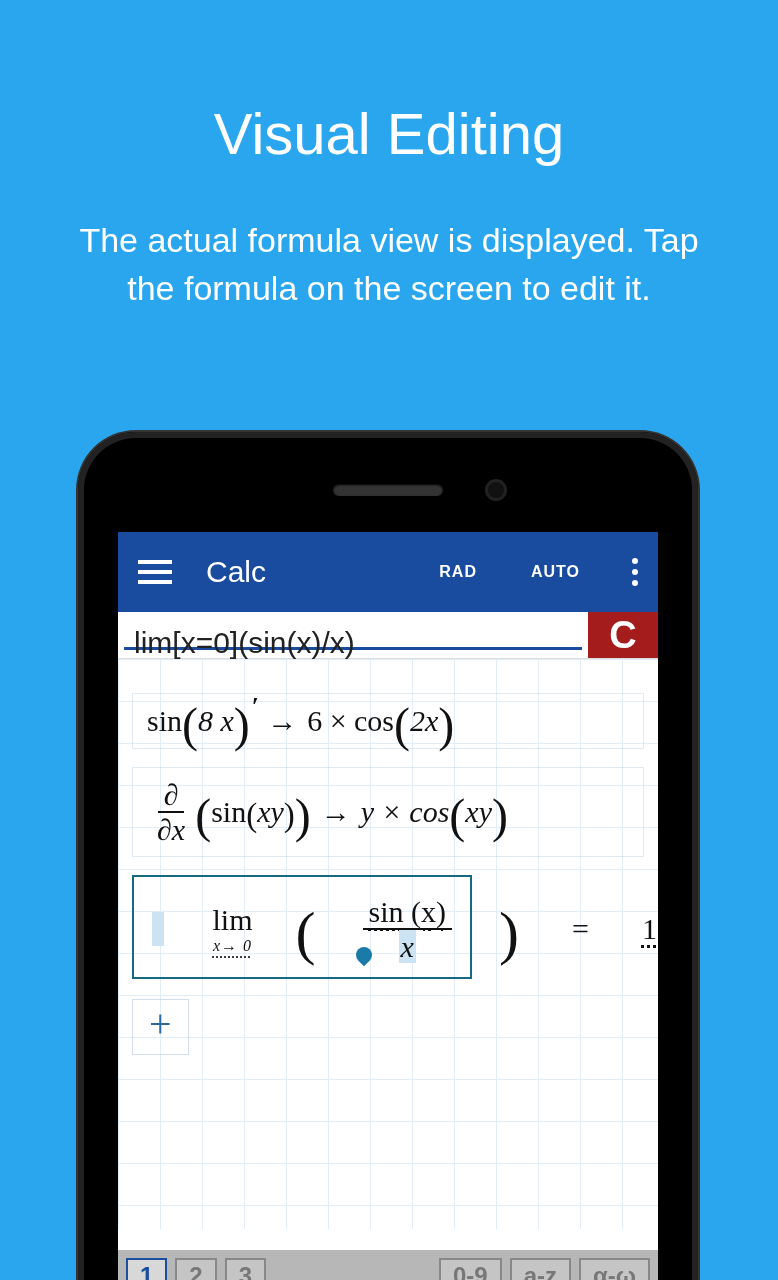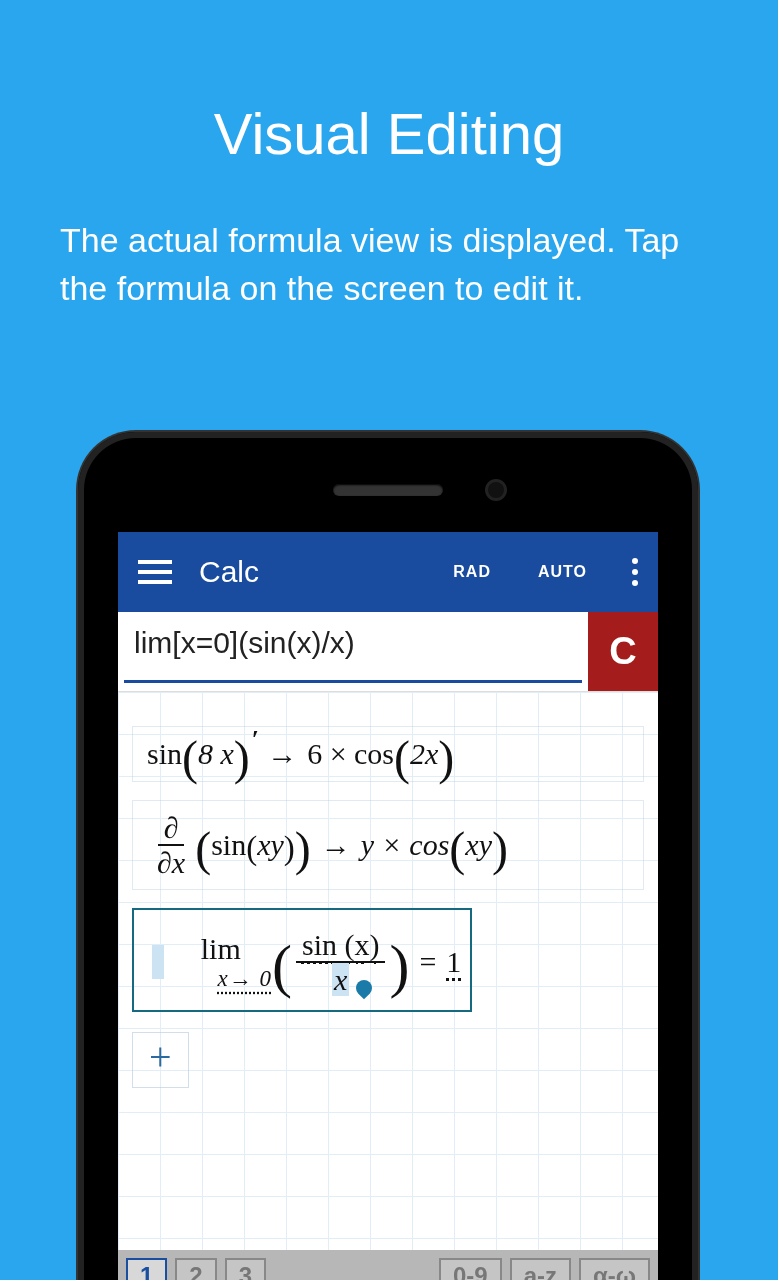--- a/index.html
+++ b/index.html
@@ -14,20 +14,21 @@
   .promo-title {
     color: #fff;
     font-size: 58px;
     font-weight: normal;
     text-align: center;
     padding-top: 100px;
   }
   .promo-subtitle {
     color: #fff;
     font-size: 34px;
+    text-align: center;
     padding: 50px 60px 0 60px;
     line-height: 1.4;
   }
   .phone-frame {
     position: absolute;
     left: 78px;
     top: 432px;
     width: 620px;
     height: 870px;
     background: #000;
@@ -66,42 +67,42 @@
     overflow: hidden;
   }
   
   .appbar {
     height: 80px;
     background: #194b9e;
     color: #fff;
     display: flex;
     align-items: center;
     padding: 0 12px;
-    gap: 27px;
+    gap: 34px;
     font-size: 30px;
   }
   .hamburger {
     width: 34px;
     height: 24px;
     display: flex;
     flex-direction: column;
     justify-content: space-between;
     margin-left: 8px;
     cursor: pointer;
   }
   .hamburger div { height: 4px; background: #fff; }
   .app-title { font-weight: 500; font-size: 30px; flex: 0 0 auto; }
   .app-spacer { flex: 1; }
   .app-action { font-size: 16px; font-weight: bold; letter-spacing: 1px; padding: 0 10px; cursor: pointer; }
   .kebab { width: 22px; display: flex; flex-direction: column; align-items: center; gap: 5px; padding: 0 6px; cursor: pointer;}
   .kebab div { width: 6px; height: 6px; background: #fff; border-radius: 50%; }
   
   .input-row {
     display: flex;
-    height: 80px;
+    height: 47px;
     border-bottom: 1px solid #ddd;
   }
   .formula-input {
     flex: 1;
     font-size: 30px;
     padding: 10px 8px 4px 10px;
     border-bottom: 3px solid #194b9e;
     color: #222;
     margin: 4px 6px 8px 6px;
   }
@@ -134,30 +135,31 @@
     margin: 6px 4px 18px 4px;
     padding: 10px 14px;
     font-size: 30px;
     display: flex;
     align-items: center;
     white-space: nowrap;
   }
   .formula-box.selected {
     border: 2px solid #166a80;
     position: relative;
+    gap: 43px;
   }
   .frac { display: inline-flex; flex-direction: column; align-items: center; vertical-align: middle; margin: 0 4px;}
   .frac .num { border-bottom: 2px solid #111; padding: 0 6px; line-height: 1.1;}
   .frac .den { padding: 0 6px; line-height: 1.1;}
   .it { font-style: italic; }
   .lparen, .rparen { font-size: 1.6em; font-weight: 300; line-height: 0.6; position:relative; top:4px;}
   .arrow { margin: 0 10px; }
   .prime { position: relative; top: -14px; left: 2px; font-size: 26px; font-weight: bold;}
   .lim-block { display:inline-flex; flex-direction:column; align-items:center; font-size:30px; }
-  .lim-sub { font-size: 23px; letter-spacing: 1px; margin-left: 48px;}
+  .lim-sub { font-size: 16px; letter-spacing: 1px;}
   .dotty { text-decoration: underline; text-decoration-style: dotted; text-underline-offset: 6px; }
   .hl { background: #cce3f3; padding: 0 2px; }
   .cursor-dot {
     position: absolute;
     right: 98px;
     bottom: 14px;
     width: 16px; height: 16px; background:#1a7aa8; border-radius:50% 50% 50% 0;
     transform: rotate(-45deg);
   }
   .add-btn {

